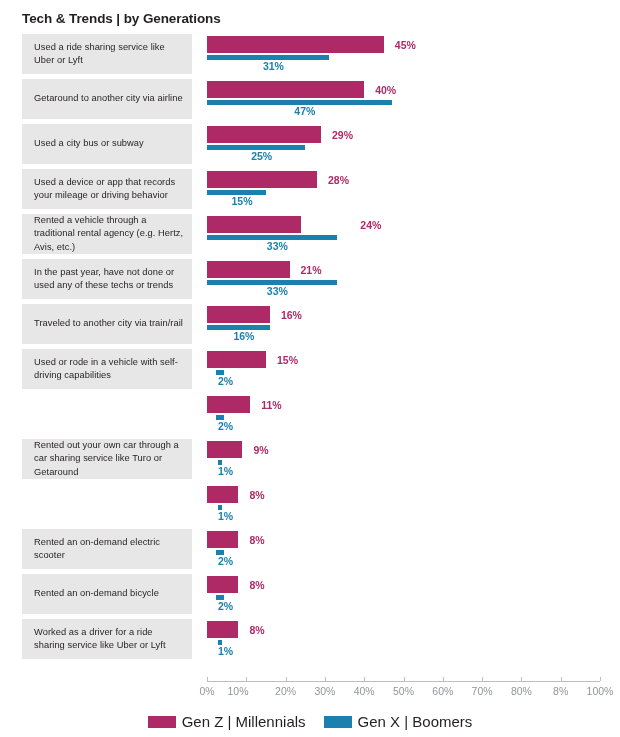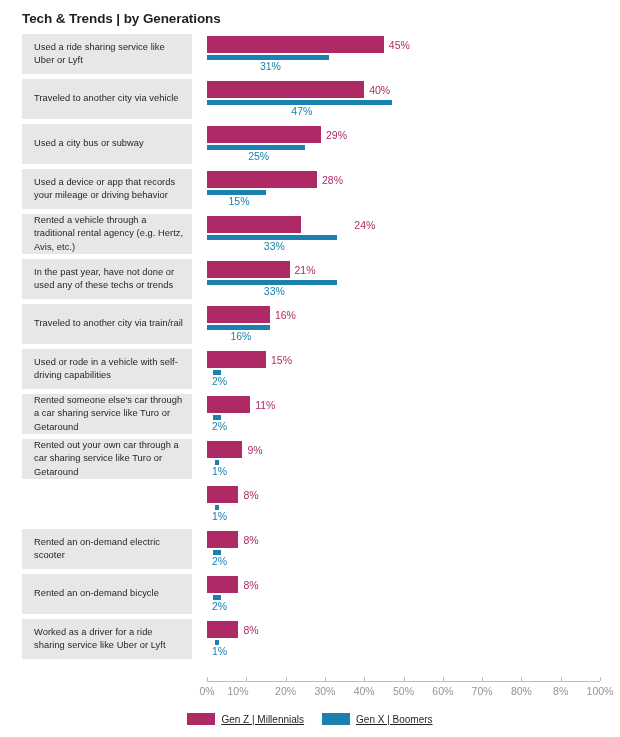--- a/index.html
+++ b/index.html
@@ -90,22 +90,22 @@
 
   .bar {
     height: 17px;
     display: block;
   }
   .bar.primary   { background: #ae2a66; }
   .bar.secondary { background: #1b80ae; }
 
   .bar-value {
     font-size: 10.5px;
-    font-weight: normal;
-    padding-left: 5px;
+    font-weight: bold;
+    padding-left: 11px;
     white-space: nowrap;
   }
   .bar-value.primary   { color: #ae2a66; }
   .bar-value.secondary { color: #1b80ae; }
 
   
   .axis {
     position: absolute;
     left: 207px;
     top: 681px;
@@ -151,24 +151,23 @@
     display: flex;
     align-items: center;
     gap: 6px;
   }
   .legend-swatch {
     width: 28px;
     height: 12px;
     display: block;
   }
   .legend-label {
-    font-size: 10px;
+    font-size: 15px;
     color: #231f20;
     white-space: nowrap;
-    text-decoration: underline;
   }
 </style>
 </head>
 <body>
 
 <div id="chart-root">
 
   <div class="chart-title">Tech &amp; Trends | by Generations</div>
 
   <div class="rows-area" id="rows-area">
@@ -182,21 +181,21 @@
             <span class="bar-value primary" style="color: rgb(174, 42, 102);">45%</span>
           </div>
           <div class="bar-wrap secondary">
             <div class="bar secondary" style="width: 121.8px; background: rgb(27, 128, 174);"></div>
             <span class="bar-value secondary" style="color: rgb(27, 128, 174);">31%</span>
           </div>
         </div>
       </div>
       <div class="row">
         <div class="row-label-band">
-          <span class="row-label-text">Traveled to another city via vehicle</span>
+          <span class="row-label-text">Getaround to another city via airline</span>
         </div>
         <div class="bars">
           <div class="bar-wrap primary">
             <div class="bar primary" style="width: 157.2px; background: rgb(174, 42, 102);"></div>
             <span class="bar-value primary" style="color: rgb(174, 42, 102);">40%</span>
           </div>
           <div class="bar-wrap secondary">
             <div class="bar secondary" style="width: 184.7px; background: rgb(27, 128, 174);"></div>
             <span class="bar-value secondary" style="color: rgb(27, 128, 174);">47%</span>
           </div>
@@ -286,23 +285,20 @@
             <div class="bar primary" style="width: 59px; background: rgb(174, 42, 102);"></div>
             <span class="bar-value primary" style="color: rgb(174, 42, 102);">15%</span>
           </div>
           <div class="bar-wrap secondary">
             <div class="bar secondary" style="width: 7.9px; background: rgb(27, 128, 174);"></div>
             <span class="bar-value secondary" style="color: rgb(27, 128, 174);">2%</span>
           </div>
         </div>
       </div>
       <div class="row">
-        <div class="row-label-band">
-          <span class="row-label-text">Rented someone else's car through a car sharing service like Turo or Getaround</span>
-        </div>
         <div class="bars">
           <div class="bar-wrap primary">
             <div class="bar primary" style="width: 43.2px; background: rgb(174, 42, 102);"></div>
             <span class="bar-value primary" style="color: rgb(174, 42, 102);">11%</span>
           </div>
           <div class="bar-wrap secondary">
             <div class="bar secondary" style="width: 7.9px; background: rgb(27, 128, 174);"></div>
             <span class="bar-value secondary" style="color: rgb(27, 128, 174);">2%</span>
           </div>
         </div>

